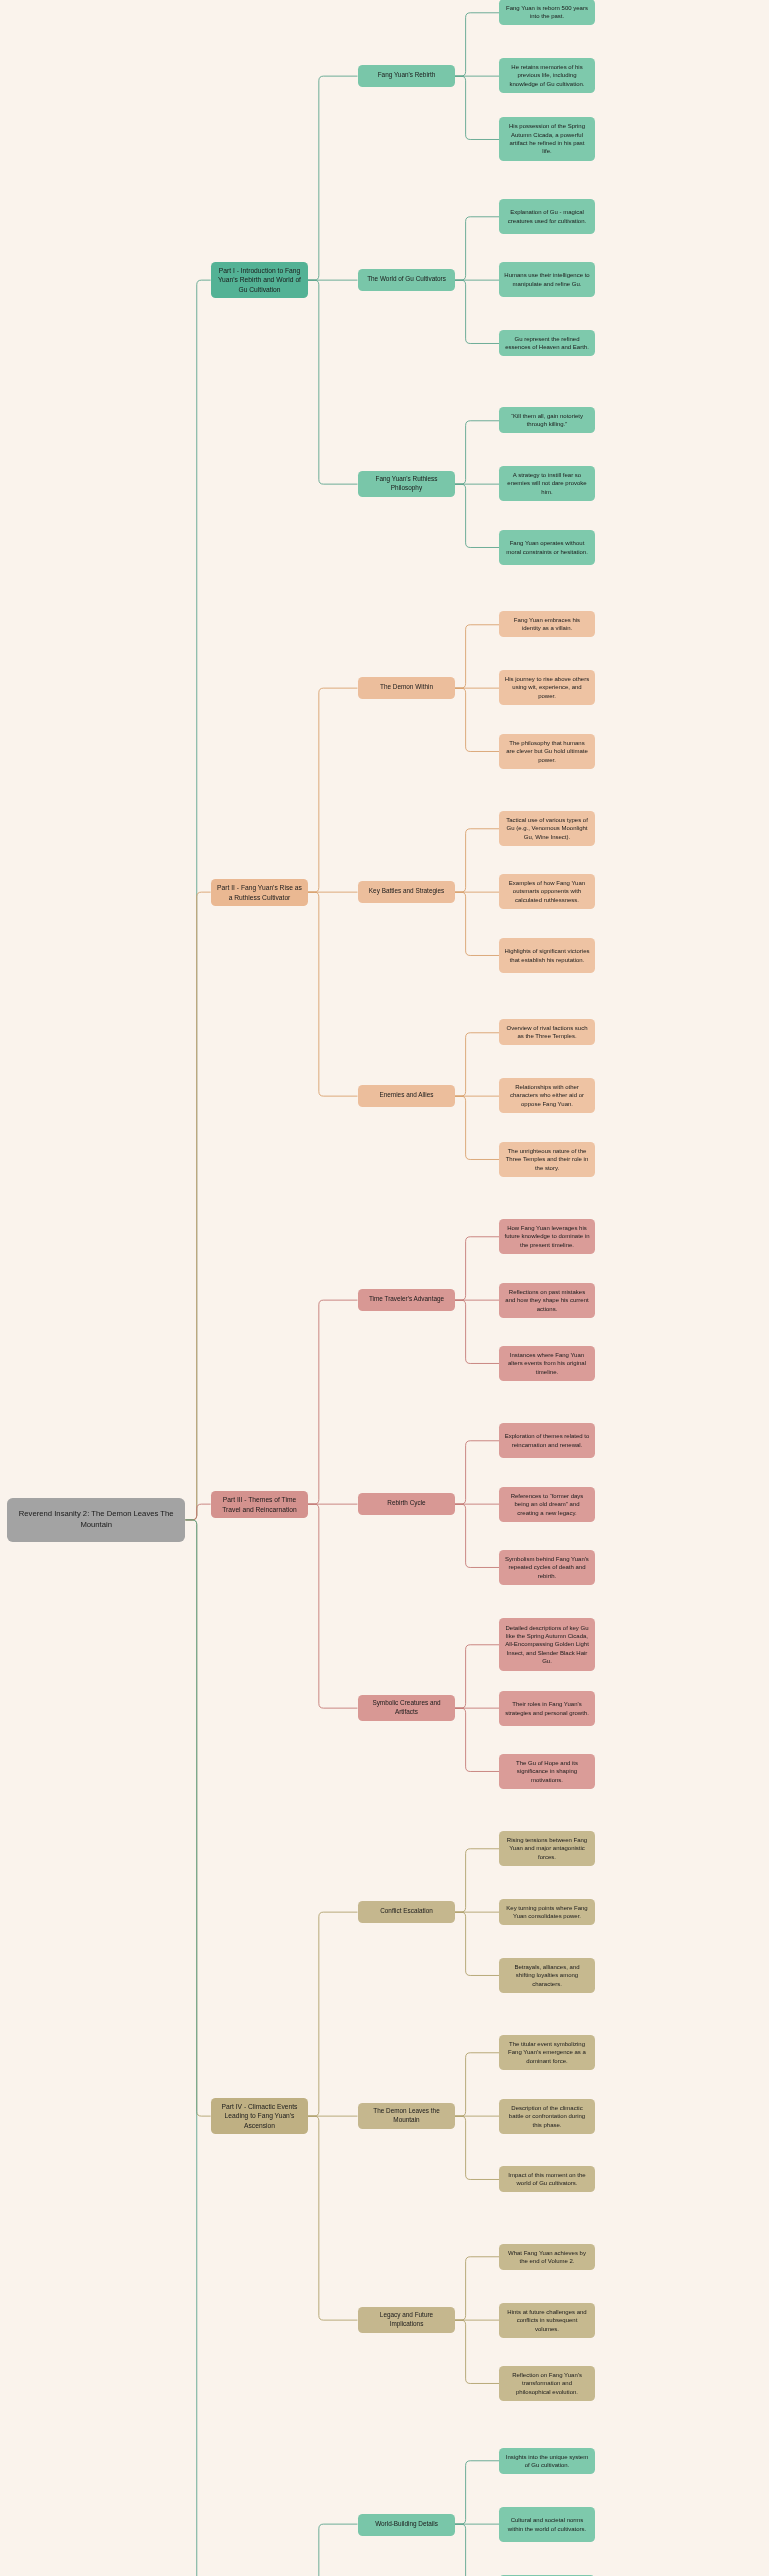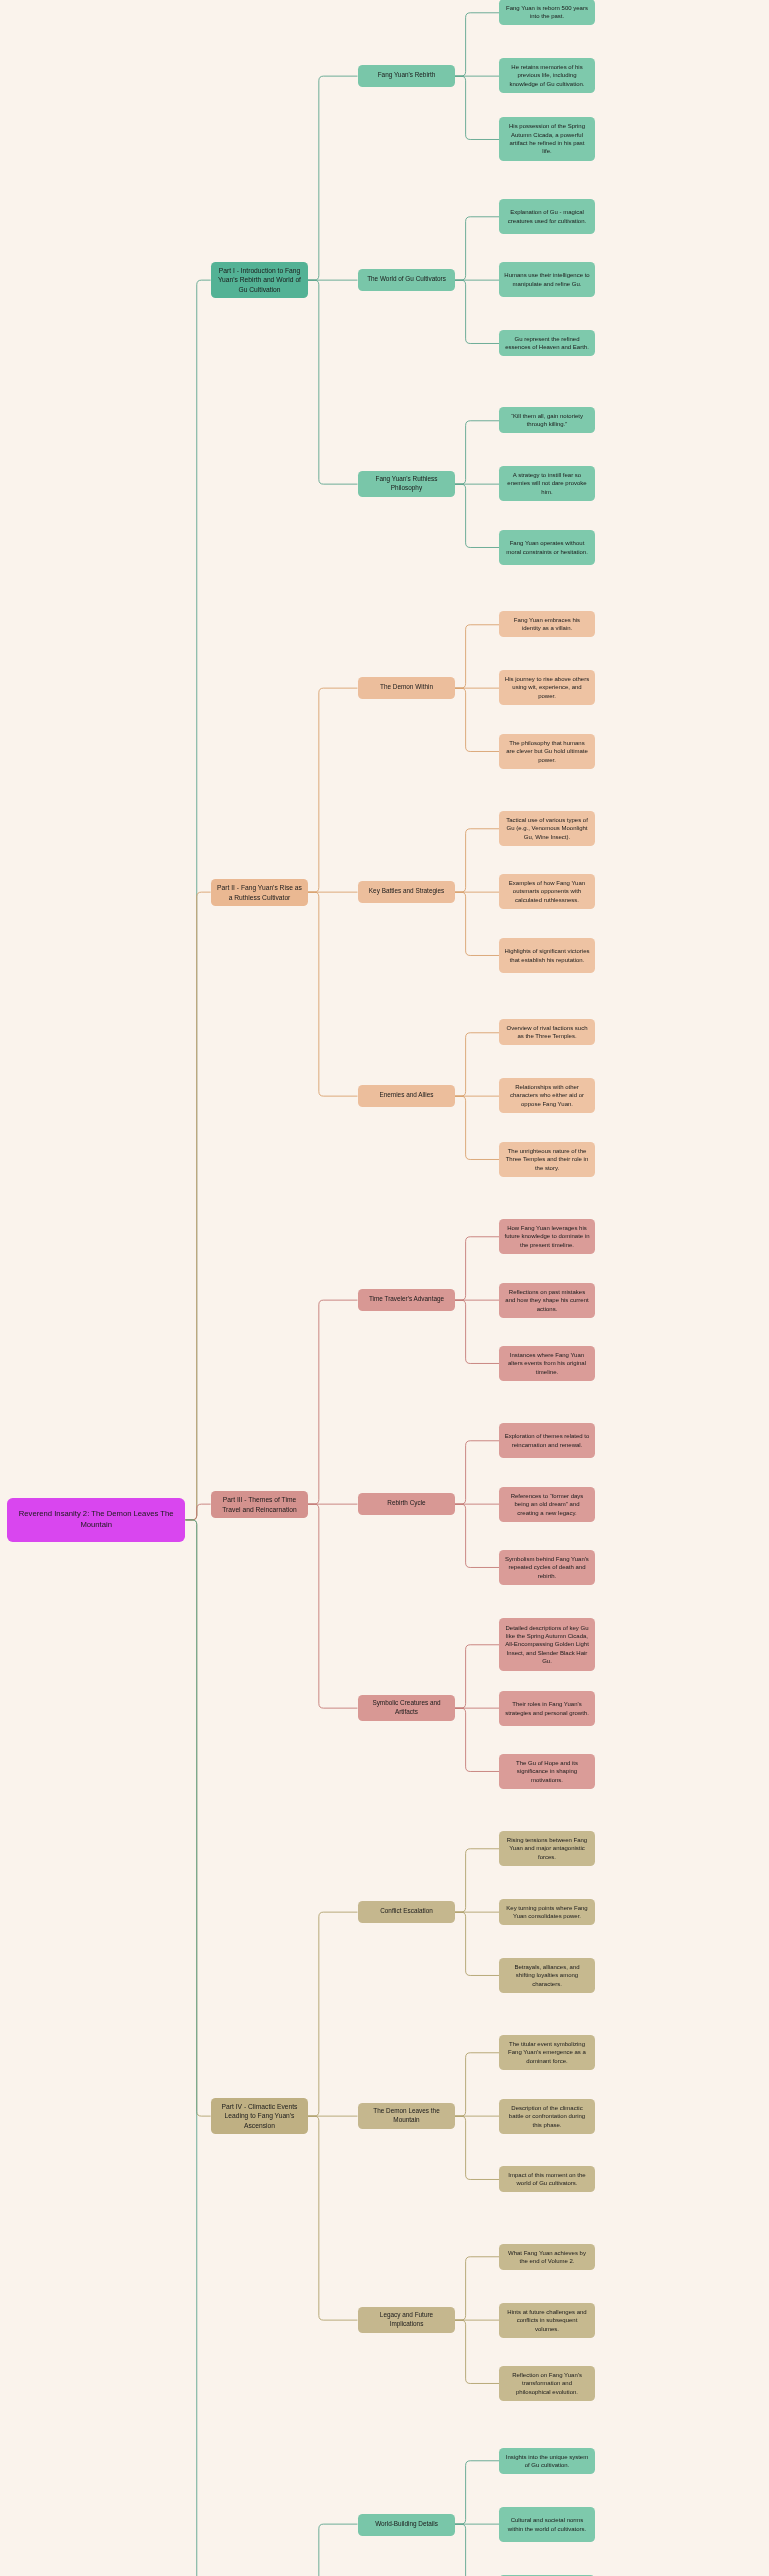--- a/index.html
+++ b/index.html
@@ -173,15 +173,15 @@
     <div class="node l3" style="left: 499px; top: 2099px; width: 96px; height: 35px; background: rgb(198, 185, 143);">Description of the climactic battle or confrontation during this phase.</div>
     <div class="node l3" style="left: 499px; top: 2166px; width: 96px; height: 26px; background: rgb(198, 185, 143);">Impact of this moment on the world of Gu cultivators.</div>
     <div class="node l2" style="left: 358px; top: 2307px; width: 97px; height: 26px; background: rgb(197, 183, 142);">Legacy and Future Implications</div>
     <div class="node l3" style="left: 499px; top: 2244px; width: 96px; height: 26px; background: rgb(198, 185, 143);">What Fang Yuan achieves by the end of Volume 2.</div>
     <div class="node l3" style="left: 499px; top: 2303px; width: 96px; height: 35px; background: rgb(198, 185, 143);">Hints at future challenges and conflicts in subsequent volumes.</div>
     <div class="node l3" style="left: 499px; top: 2366px; width: 96px; height: 35px; background: rgb(198, 185, 143);">Reflection on Fang Yuan's transformation and philosophical evolution.</div>
     <div class="node l2" style="left: 358px; top: 2514px; width: 97px; height: 21.6px; background: rgb(121, 198, 169);">World-Building Details</div>
     <div class="node l3" style="left: 499px; top: 2448px; width: 96px; height: 26px; background: rgb(126, 201, 172);">Insights into the unique system of Gu cultivation.</div>
     <div class="node l3" style="left: 499px; top: 2507px; width: 96px; height: 35px; background: rgb(126, 201, 172);">Cultural and societal norms within the world of cultivators.</div>
     <div class="node l3" style="left: 499px; top: 2575px; width: 96px; height: 26px; background: rgb(126, 201, 172);">Exploration of morality and amorality in a cruel world.</div>
-    <div class="node root" style="left: 7.2px; top: 1498px; width: 178px; height: 44px; background: #d946ef;">Reverend Insanity 2: The Demon Leaves The Mountain</div>
+    <div class="node root" style="left: 7.2px; top: 1498px; width: 178px; height: 44px; background: #a3a3a3;">Reverend Insanity 2: The Demon Leaves The Mountain</div>
   </div>
 
 
 </body></html>

